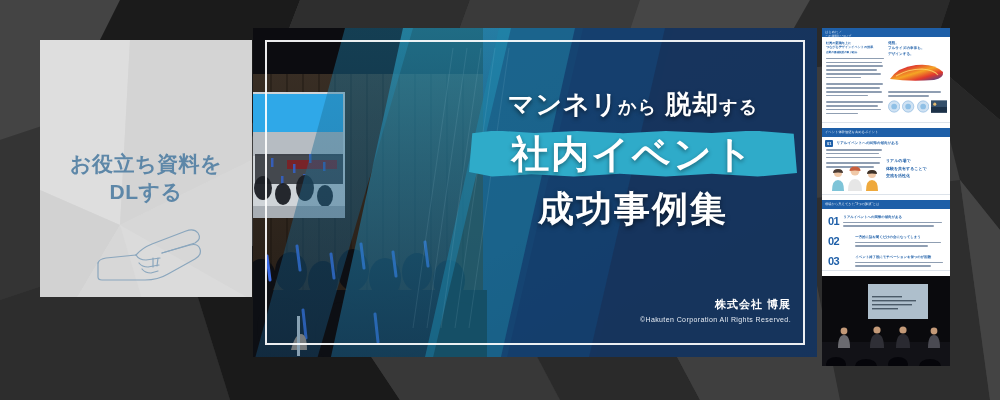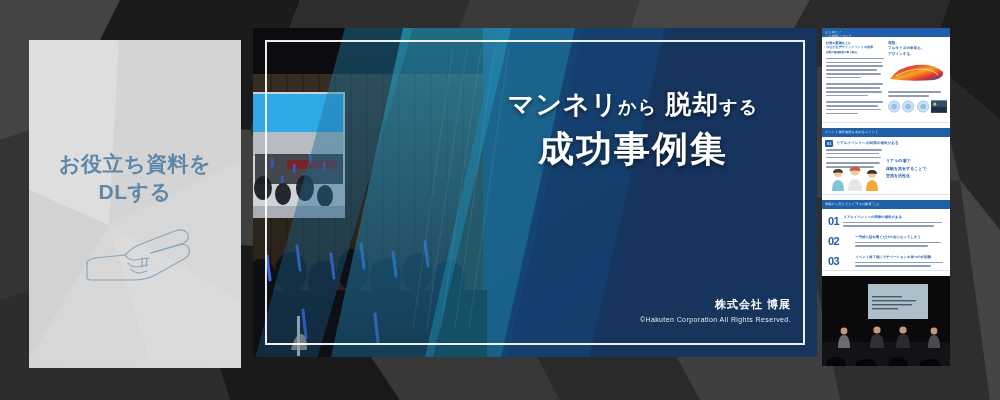--- a/index.html
+++ b/index.html
@@ -26,24 +26,24 @@
     position: absolute;
     inset: 0;
     width: 100%;
     height: 100%;
     display: block;
   }
 
   
   #cta-panel {
     position: absolute;
-    left: 29px;
+    left: 40px;
     top: 40px;
     width: 212px;
-    height: 328px;
+    height: 257px;
     background: linear-gradient(135deg, #dcdcdc 0%, #d2d2d2 45%, #dadada 100%);
     overflow: hidden;
   }
   #cta-panel .facet {
     position: absolute;
     inset: 0;
   }
   #cta-text {
     position: absolute;
     left: 0;
@@ -409,20 +409,24 @@
       </g>
     </svg>
 
     <div class="slide-frame"></div>
 
     <div id="headline">
       <div id="headline-line1">
         <span>マンネリ</span><span class="small">から</span>&nbsp;<span>脱却</span><span class="small">する</span>
       </div>
 
+      <div id="headline-highlight-wrap">
+        <div id="headline-highlight-band"></div>
+        <div id="headline-line2">社内イベント</div>
+      </div>
 
       <div id="headline-line3">成功事例集</div>
     </div>
 
     <div id="slide-credit">
       <div id="credit-company">株式会社 博展</div>
       <div id="credit-rights">©Hakuten Corporation All Rights Reserved.</div>
     </div>
   </div>
 

